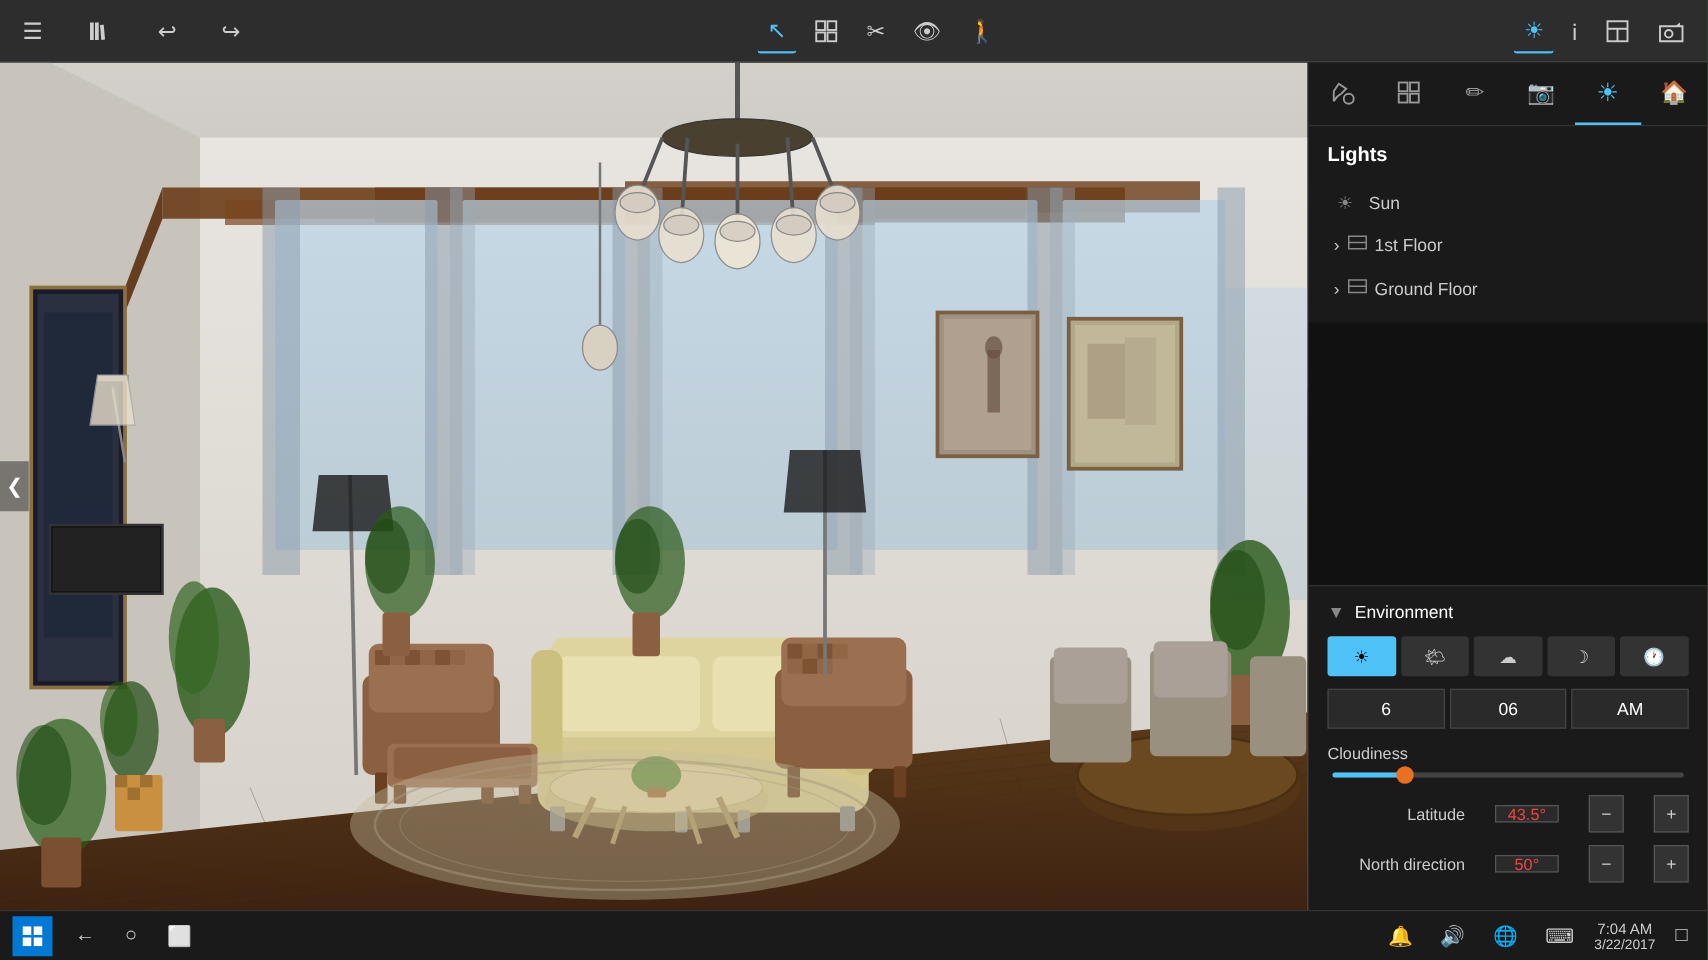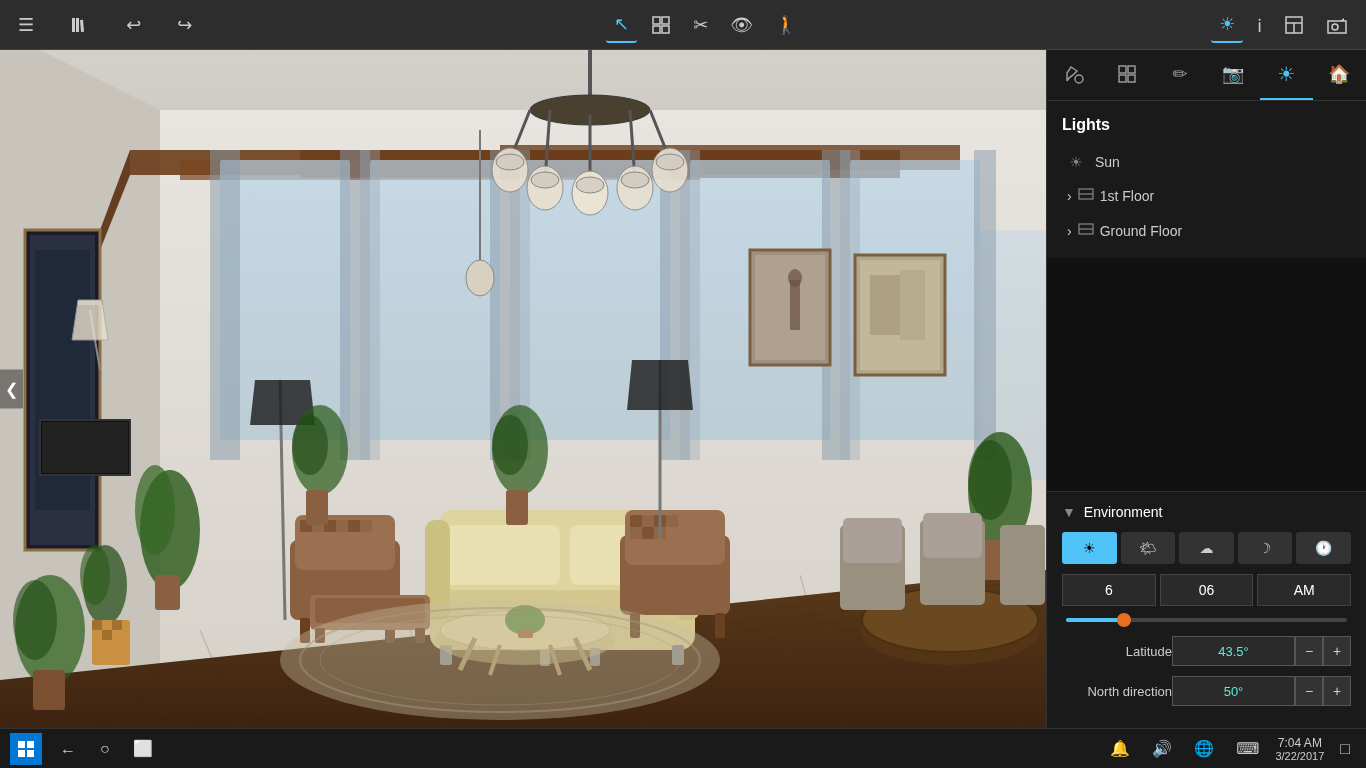--- a/index.html
+++ b/index.html
@@ -219,34 +219,34 @@
       position: absolute;
       top: -5px;
       left: 18%;
       cursor: pointer;
     }
 
     .num-field-row {
       display: flex;
       align-items: center;
       margin-bottom: 10px;
-      gap: 0;
+      gap: 24px;
     }
     .num-field-label {
       color: #ccc;
       font-size: 13px;
       width: 110px;
       text-align: right;
     }
     .num-field {
       flex: 1;
-      height: 30px;
+      height: 14px;
       background: #2a2a2a;
       border: 1px solid #555;
-      color: #5eead4;
+      color: #ef4444;
       text-align: center;
       font-size: 13px;
       display: flex;
       align-items: center;
       justify-content: center;
     }
     .num-btn {
       width: 28px;
       height: 30px;
       background: #333;
@@ -669,20 +669,21 @@
         <div class="env-time-btn">☽</div>
         <div class="env-time-btn">🕐</div>
       </div>
 
       <div class="env-time-fields">
         <div class="time-field">6</div>
         <div class="time-field">06</div>
         <div class="time-field">AM</div>
       </div>
 
+      <div class="cloudiness-label">Cloudiness</div>
       <div class="slider-container">
         <div class="slider-track">
           <div class="slider-fill"></div>
           <div class="slider-thumb"></div>
         </div>
       </div>
 
       <div class="num-field-row">
         <div class="num-field-label">Latitude</div>
         <div class="num-field">43.5°</div>

